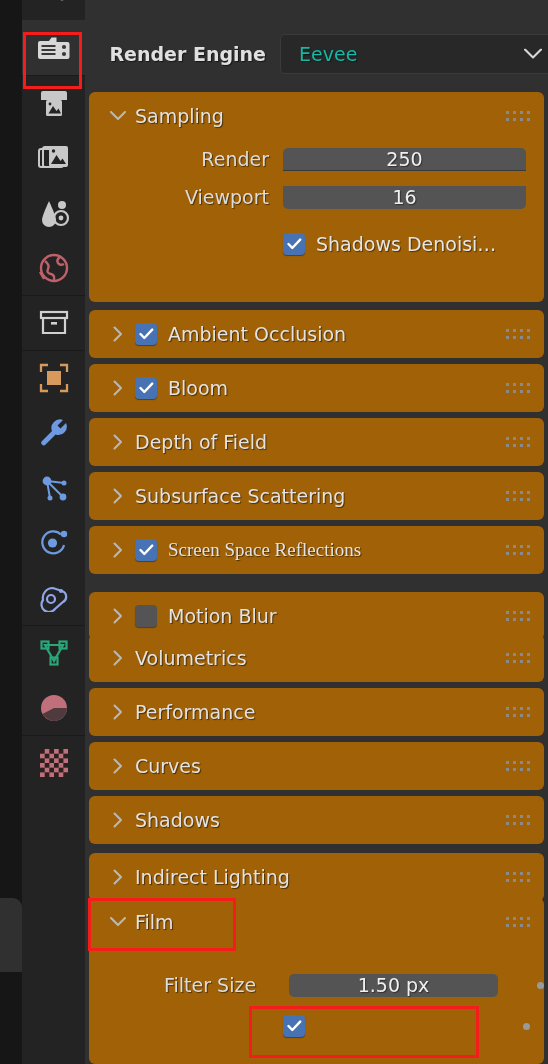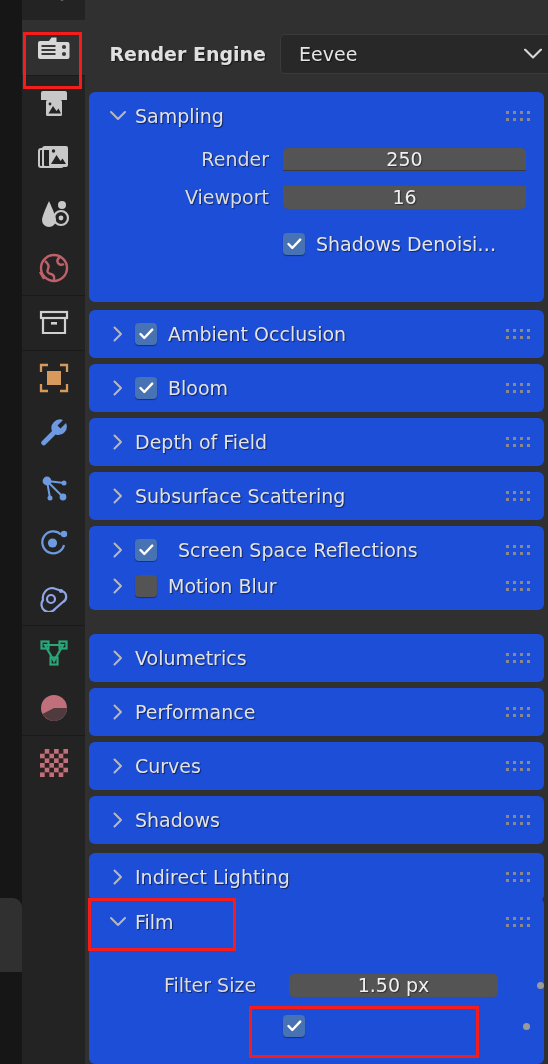--- a/index.html
+++ b/index.html
@@ -72,31 +72,31 @@
   .engine-dd{
     position:relative;
     flex:1;height:40px;margin-right:-10px;
     background:#282828;
     border:1px solid #3b3b3b;
     border-radius:5px;
     display:flex;align-items:center;
     box-sizing:border-box;
   }
   .engine-dd .val{
-    color:#e5e5e5;font-size:19px;padding-left:18px;
+    color:#14b8a6;font-size:19px;padding-left:18px;
     text-shadow:1px 1px 1px rgba(0,0,0,.5);
   }
   .chev-dn{
     position:absolute;right:15px;top:50%;transform:translateY(-50%);
   }
 
   
   .panel{
     position:absolute;left:4px;width:455px;
-    background:#1d4ed8;
+    background:#a16207;
     border-radius:6px;
     box-sizing:border-box;
   }
   .panel-head{
     position:relative;
     height:48px;display:flex;align-items:center;
   }
   .panel-head .tw{ width:34px;display:flex;justify-content:center;align-items:center;margin-left:12px;}
   .panel-title{
     color:#e3e3e3;font-size:19px;
@@ -469,34 +469,34 @@
             <span class="tw">
               <svg width="10" height="16" viewBox="0 0 10 16">
                 <path d="M1.5 1.5 L8 8 L1.5 14.5" fill="none" stroke="#b9b9b9" stroke-width="2" stroke-linecap="round" stroke-linejoin="round"></path>
               </svg>
             </span>
             <span class="cb on">
               <svg width="15" height="12" viewBox="0 0 15 12">
                 <path d="M1.5 6 L5.3 10 L13.2 1.6" fill="none" stroke="#ffffff" stroke-width="2.4" stroke-linecap="round" stroke-linejoin="round"></path>
               </svg>
             </span>
-            <span class="panel-title" style="margin-left:21px;">Screen Space Reflections</span>
-            <span class="grip">
-              <i></i>
-              <i></i>
-              <i></i>
-              <i></i>
-              <i></i>
-              <i></i>
-              <i></i>
-              <i></i>
-            </span>
-          </div>
-        </div>
-        <div class="panel" style="top: 562px; height: 48px;">
+            <span class="panel-title" style="margin-left:11px;font-family:Liberation Serif, serif;">Screen Space Reflections</span>
+            <span class="grip">
+              <i></i>
+              <i></i>
+              <i></i>
+              <i></i>
+              <i></i>
+              <i></i>
+              <i></i>
+              <i></i>
+            </span>
+          </div>
+        </div>
+        <div class="panel" style="top: 592px; height: 48px;">
           <div class="panel-head">
             <span class="tw">
               <svg width="10" height="16" viewBox="0 0 10 16">
                 <path d="M1.5 1.5 L8 8 L1.5 14.5" fill="none" stroke="#b9b9b9" stroke-width="2" stroke-linecap="round" stroke-linejoin="round"></path>
               </svg>
             </span>
             <span class="cb off"></span>
             <span class="panel-title" style="margin-left:11px;">Motion Blur</span>
             <span class="grip">
               <i></i>

